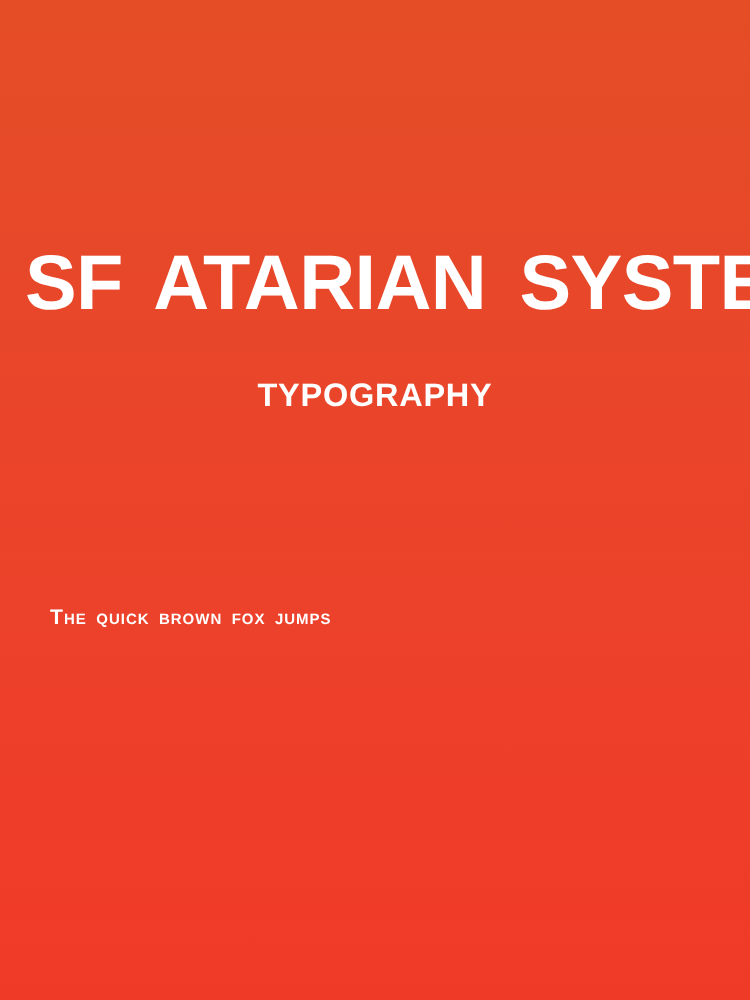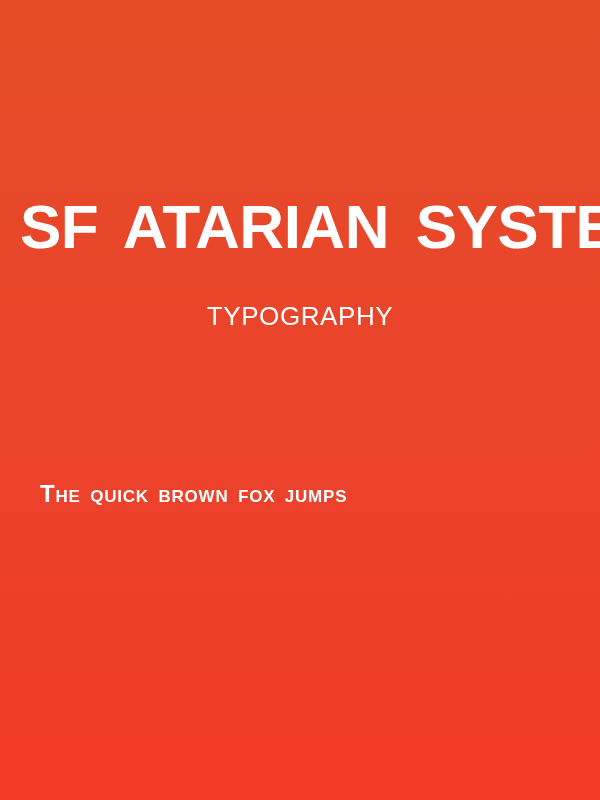--- a/index.html
+++ b/index.html
@@ -55,35 +55,35 @@
     position: absolute;
     top: 303px;
     left: 0;
     width: 600px;
     margin: 0;
     padding: 0;
     text-align: center;
     font-family: "Liberation Sans", sans-serif;
     font-size: 26px;
     line-height: 26px;
-    font-weight: 400;
+    font-weight: 700;
     letter-spacing: 0.6px;
     color: #FFFFFF;
     white-space: nowrap;
   }
 
   
   .pangram {
     position: absolute;
     top: 484px;
     left: 40px;
     margin: 0;
     padding: 0;
     font-family: "Liberation Sans", sans-serif;
-    font-size: 24px;
+    font-size: 17px;
     line-height: 20px;
     font-weight: 700;
     font-variant: small-caps;
     font-variant-caps: small-caps;
     letter-spacing: 0.8px;
     word-spacing: 2px;
     color: #FFFFFF;
     white-space: nowrap;
   }
 </style>

